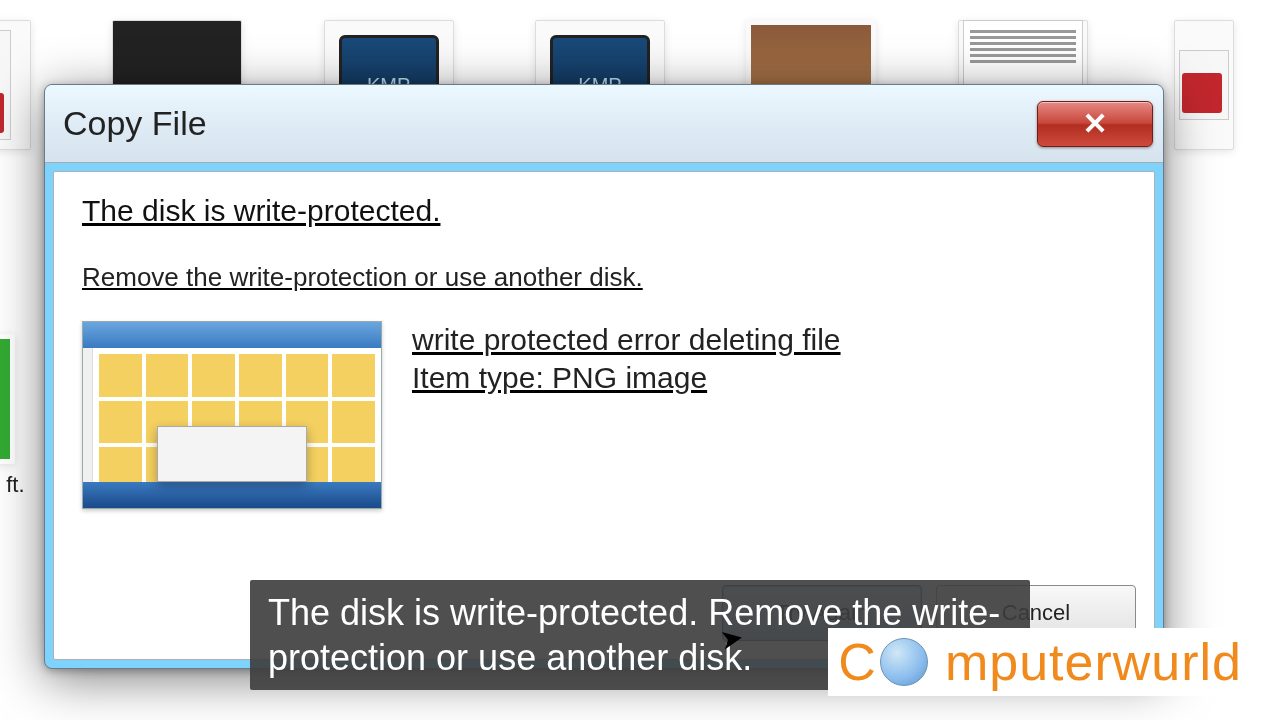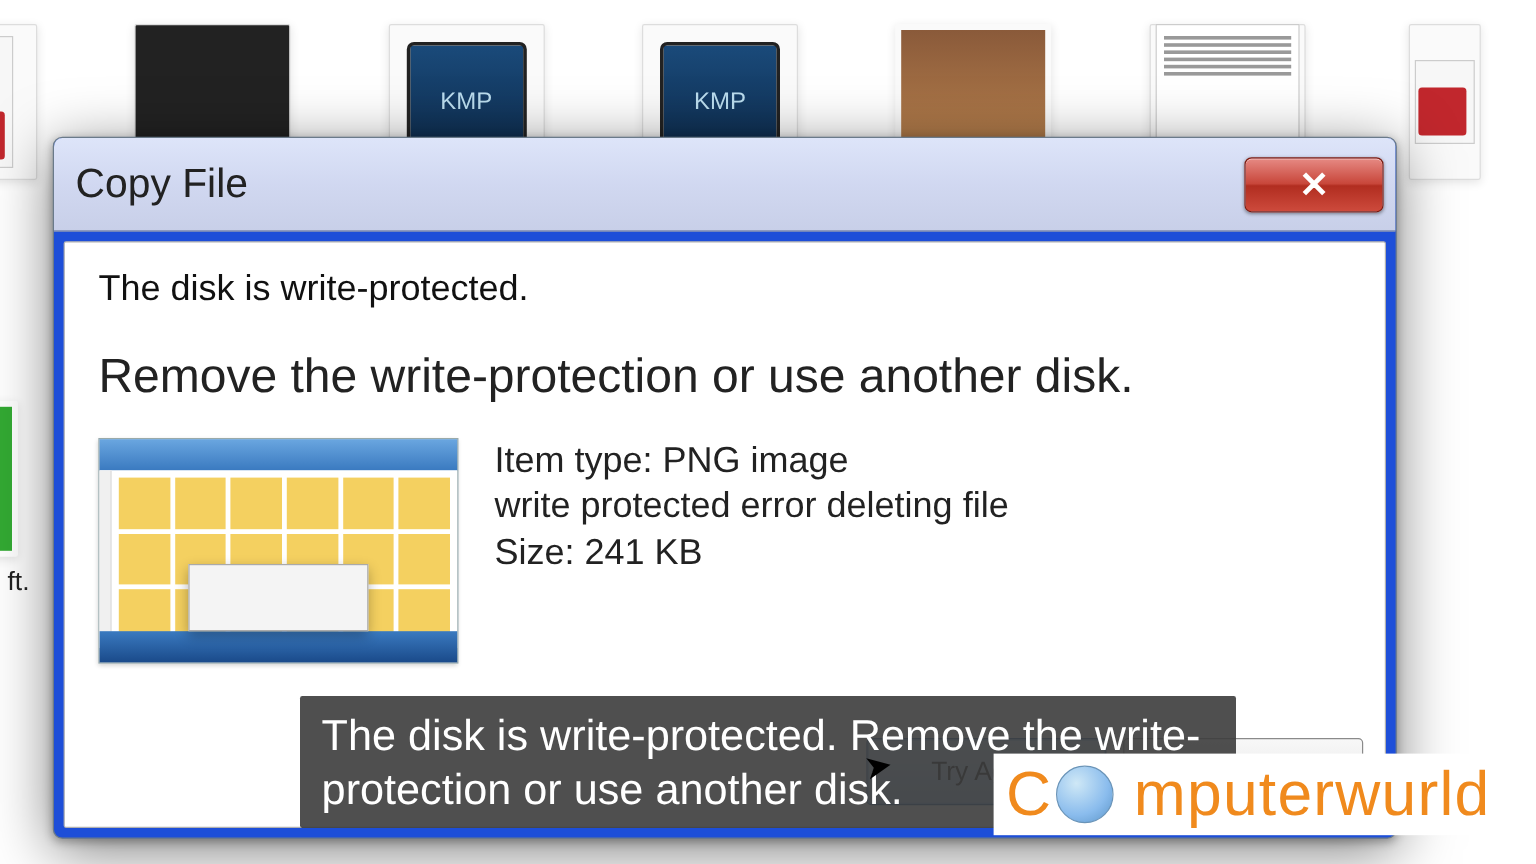--- a/index.html
+++ b/index.html
@@ -37,22 +37,22 @@
     width:40px; height:40px; background:#c1272d; border-radius:3px;
   }
   .photo-ic{ width:120px; height:120px; background:linear-gradient(#8a5a3a,#c08850); }
   .doc-ic{ width:120px; height:130px; background:#fff; border:1px solid #ccc; padding:6px;}
   .doc-ic .ln{ height:3px; background:#999; margin:3px 0;}
   .album1{ width:120px; height:120px; background: radial-gradient(circle at 40% 40%, #e63 20%, #111 21%, #111 60%, #3a3 61%);}
   .album2{ width:120px; height:120px; background: linear-gradient(#223,#000); }
 
   
   .dialog {
-    position:absolute; left:44px; top:114px; width:1120px; height:585px;
-    background:#1d4ed8;
+    position:absolute; left:44px; top:84px; width:1120px; height:585px;
+    background:#7dd3fc;
     border:1px solid #6a7a8a; border-radius:8px;
     box-shadow: 0 10px 50px rgba(0,0,0,.5), 0 2px 8px rgba(0,0,0,.3);
     overflow:hidden;
   }
   .titlebar{
     height:78px; display:flex; align-items:center; justify-content:space-between;
     padding:0 10px 0 18px;
     background: linear-gradient(180deg,
       rgba(255,255,255,.85), rgba(240,240,245,.85) 50%, rgba(230,230,235,.85));
     border-bottom:1px solid #aaa;
@@ -63,24 +63,24 @@
     background: linear-gradient(#e68a84,#c8463a 48%, #b12d20 52%, #cd4a3c);
     border:1px solid #7a1a10;
     box-shadow: inset 0 1px 0 rgba(255,255,255,.5), 0 1px 3px rgba(0,0,0,.4);
     display:flex; align-items:center; justify-content:center;
     color:#fff; font-size:30px; font-weight:bold;
     cursor:pointer;
   }
   .body{
     margin:8px; border:1px solid #b0b0b0; border-radius:2px;
     padding:22px 28px; height:calc(100% - 78px - 16px);
-    background:#fff; position:relative;
+    background:#fff; position:relative;text-decoration:underline;
   }
   .headline{ font-size:30px; color:#111; margin-bottom:34px; }
-  .subline{ font-size:40px; color:#222; margin-bottom:28px;margin-top:32px; }
+  .subline{ font-size:26px; color:#222; margin-bottom:28px;margin-top:32px; }
   .file-row{ display:flex; gap:30px; align-items:flex-start; }
   .file-thumb{
     width:300px; height:188px; border:1px solid #9aa; background:#dce6f0;
     box-shadow:0 2px 4px rgba(0,0,0,.2);
     display:flex; flex-direction:column;
   }
   .ft-top{ height:26px; background:linear-gradient(#6aa6e0,#3a7ac0); }
   .ft-mid{ flex:1; background:#fff; display:flex; }
   .ft-side{ width:60px; background:#f0f0f0; border-right:1px solid #ddd;}
   .ft-main{ flex:1; padding:6px; display:grid; grid-template-columns:repeat(6,1fr); gap:4px;}
@@ -241,23 +241,22 @@
               <div class="ft-ic"></div>
               <div class="ft-ic"></div>
               <div class="ft-ic"></div>
               <div class="ft-ic"></div>
           </div>
         </div>
         <div class="ft-pop"></div>
         <div class="ft-bar"></div>
       </div>
       <div class="file-meta">
+        <div>write protected error deleting file</div>
         <div>Item type: PNG image</div>
-        <div>write protected error deleting file</div>
-        <div>Size: 241 KB</div>
       </div>
     </div>
     <div class="btn-row">
       <div class="btn primary">Try Again</div>
       <div class="btn">Cancel</div>
     </div>
   </div>
 </div>
 
 <div class="caption">The disk is write-protected. Remove the write-protection or use another disk.</div>

